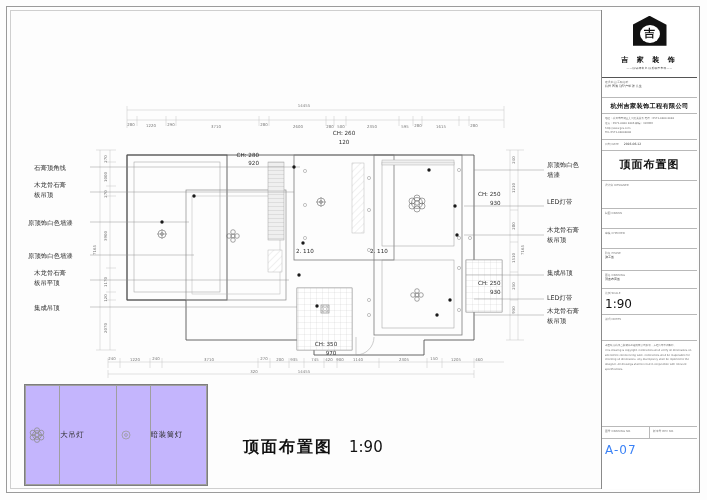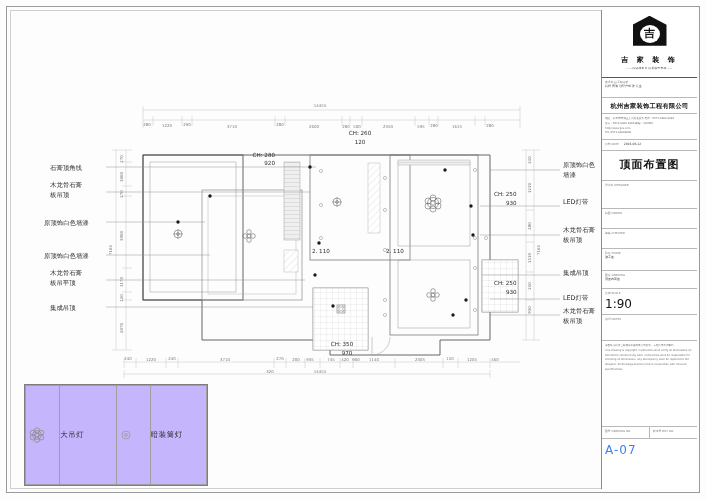--- a/index.html
+++ b/index.html
@@ -52,21 +52,21 @@
   .tb-addr{font-size:2.6px;color:#6e6e6e;line-height:1.45;}
   .tb-bigtitle{font-size:11px;color:#111;font-weight:bold;text-align:center;letter-spacing:1px;padding:7px 0;}
   .tb-scale{font-size:12px;color:#111;text-align:right;padding-right:6px;font-weight:normal;}
   .tb-note{font-size:2.55px;color:#6b6b6b;line-height:1.5;}
   .tb-sheetno{font-size:12px;color:#3b82f6;text-align:center;letter-spacing:1px;padding-top:3px;}
   .tb-two{display:flex;}
   .tb-two > div{flex:1;padding:2px 3px;box-sizing:border-box;}
   .tb-two > div:first-child{border-right:1px solid #b9b9b9;}
 
   
-  .dwg{position:absolute;left:20px;top:10px;width:586px;height:479px;}
+  .dwg{position:absolute;left:4px;top:10px;width:586px;height:479px;}
   svg{display:block;}
   text{font-family:"DejaVu Sans","Liberation Sans",sans-serif;fill:#4d4d4d;}
 
   
   .legend{
     position:absolute;left:24px;top:384px;width:184px;height:102px;
     border:1px solid #7e7e7e;box-sizing:border-box;background:#c4b5fd;
   }
   .legend table{border-collapse:collapse;width:100%;height:100%;}
   .legend td{border:1px solid #9f9f9f;padding:0;height:25px;}
@@ -414,20 +414,23 @@
             <circle r="4" fill="none" stroke="#9a9a9a" stroke-width="0.8"></circle>
             <circle r="1.4" fill="none" stroke="#9a9a9a" stroke-width="0.8"></circle>
           </svg>
         </td>
         <td class="lg-txt">暗装筒灯</td>
       </tr>
     </tbody>
       </table>
   </div>
 
+  <div class="plan-title">
+    <span>顶面布置图</span><span class="sc">1:90</span>
+  </div>
 
   <div class="titleblock">
 
     <div class="tb-cell logo-cell">
       <div class="logo-mark">
         <div class="logo-house">
           <div class="logo-hole">吉</div>
         </div>
       </div>
       <div class="logo-cn">吉 家 装 饰</div>

